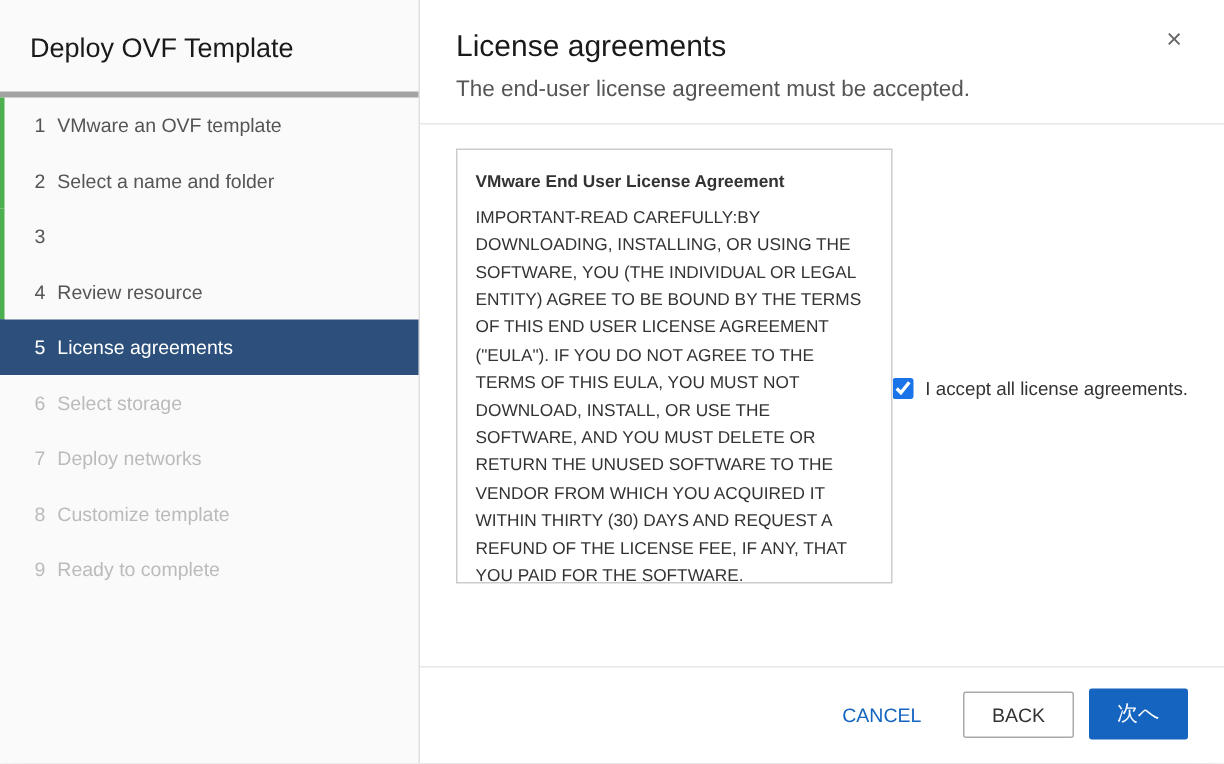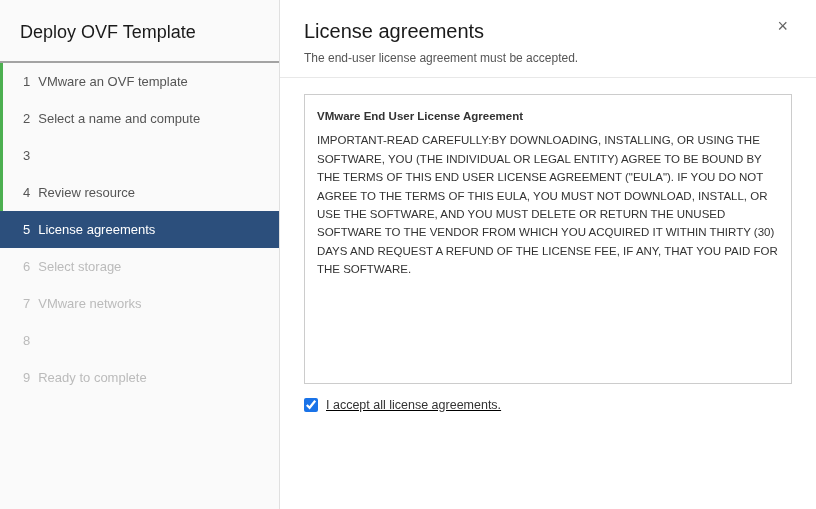--- a/index.html
+++ b/index.html
@@ -25,21 +25,21 @@
       background: #fafafa;
       border-right: 1px solid #e0e0e0;
       padding-top: 0;
       flex-shrink: 0;
     }
     .sidebar-title {
       font-size: 18px;
       font-weight: 300;
       color: #1a1a1a;
       padding: 22px 20px 18px 20px;
-      border-bottom: 2px solid #a3a3a3;
+      border-bottom: 4px solid #a3a3a3;
     }
     .sidebar-item {
       display: flex;
       align-items: center;
       padding: 11px 16px 11px 20px;
       color: #999;
       font-size: 13px;
       cursor: default;
       border-left: 3px solid transparent;
     }
@@ -73,38 +73,37 @@
       align-items: flex-start;
       justify-content: space-between;
     }
     .main-header-left h2 {
       font-size: 20px;
       font-weight: 300;
       color: #1a1a1a;
       margin-bottom: 6px;
     }
     .main-header-left p {
-      font-size: 12px;
+      font-size: 15px;
       color: #555;
       line-height: 1.5;
     }
     .close-btn {
       background: none;
       border: none;
       font-size: 18px;
       color: #666;
       cursor: pointer;
       padding: 0 4px;
       margin-top: -4px;
     }
     .main-body {
       flex: 1;
       padding: 16px 24px;
       display: flex;
-      flex-direction: column;
       overflow: hidden;
     }
     .license-text-area {
       flex: 1;
       border: 1px solid #ccc;
       padding: 12px;
       font-size: 11.5px;
       line-height: 1.6;
       color: #333;
       overflow-y: scroll;
@@ -114,24 +113,23 @@
     }
     .license-text-area p {
       margin-bottom: 8px;
     }
     .license-text-area .title {
       font-weight: 600;
       margin-bottom: 6px;
     }
     .accept-row {
       display: flex;
-      align-items: flex-start;
+      align-items: center;
       gap: 8px;
       margin-bottom: 8px;
-      text-decoration: underline;
     }
     .accept-row input[type="checkbox"] {
       width: 14px;
       height: 14px;
       accent-color: #1a73e8;
     }
     .accept-label {
       font-size: 12.5px;
       color: #333;
     }
@@ -177,43 +175,44 @@
 
   <div class="sidebar">
     <div class="sidebar-title">Deploy OVF Template</div>
     <div id="sidebar-items-container">
         <div class="sidebar-item completed">
           <span class="step-num">1</span>
                      <span>VMware an OVF template</span>
         </div>
         <div class="sidebar-item completed">
           <span class="step-num">2</span>
-                     <span>Select a name and compute</span>
+                     <span>Select a name and folder</span>
         </div>
         <div class="sidebar-item completed">
           <span class="step-num">3</span>
         </div>
         <div class="sidebar-item completed">
           <span class="step-num">4</span>
                      <span>Review resource</span>
         </div>
         <div class="sidebar-item active">
           <span class="step-num">5</span>
                      <span>License agreements</span>
         </div>
         <div class="sidebar-item disabled">
           <span class="step-num">6</span>
                      <span>Select storage</span>
         </div>
         <div class="sidebar-item disabled">
           <span class="step-num">7</span>
-                     <span>VMware networks</span>
+                     <span>Deploy networks</span>
         </div>
         <div class="sidebar-item disabled">
           <span class="step-num">8</span>
+                     <span>Customize template</span>
         </div>
         <div class="sidebar-item disabled">
           <span class="step-num">9</span>
                      <span>Ready to complete</span>
         </div>
       </div>
   </div>
 
   <div class="main-content">
     <div class="main-header">
@@ -228,14 +227,21 @@
       <div class="license-text-area">
         <p class="title">VMware End User License Agreement</p>
         <p>IMPORTANT-READ CAREFULLY:BY DOWNLOADING, INSTALLING, OR USING THE SOFTWARE, YOU (THE INDIVIDUAL OR LEGAL ENTITY) AGREE TO BE BOUND BY THE TERMS OF THIS END USER LICENSE AGREEMENT ("EULA"). IF YOU DO NOT AGREE TO THE TERMS OF THIS EULA, YOU MUST NOT DOWNLOAD, INSTALL, OR USE THE SOFTWARE, AND YOU MUST DELETE OR RETURN THE UNUSED SOFTWARE TO THE VENDOR FROM WHICH YOU ACQUIRED IT WITHIN THIRTY (30) DAYS AND REQUEST A REFUND OF THE LICENSE FEE, IF ANY, THAT YOU PAID FOR THE SOFTWARE.</p>
       </div>
       <div class="accept-row">
         <input type="checkbox" id="accept-checkbox" checked="" style="">
         <label for="accept-checkbox" class="accept-label">I accept all license agreements.</label>
       </div>
     </div>
 
+    <div class="footer">
+      <button class="btn btn-cancel">CANCEL</button>
+      <button class="btn btn-back">BACK</button>
+      <button class="btn btn-next">
+        <span>次へ</span>
+      </button>
+    </div>
   </div>
 </div>
 
 </body></html>

